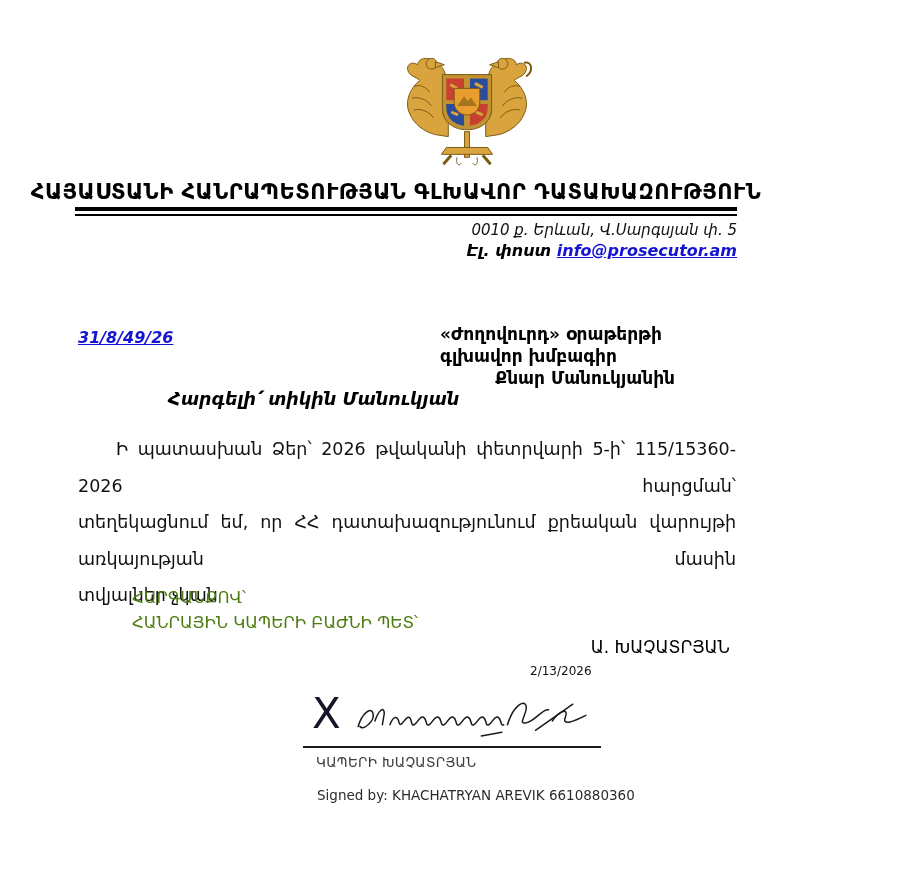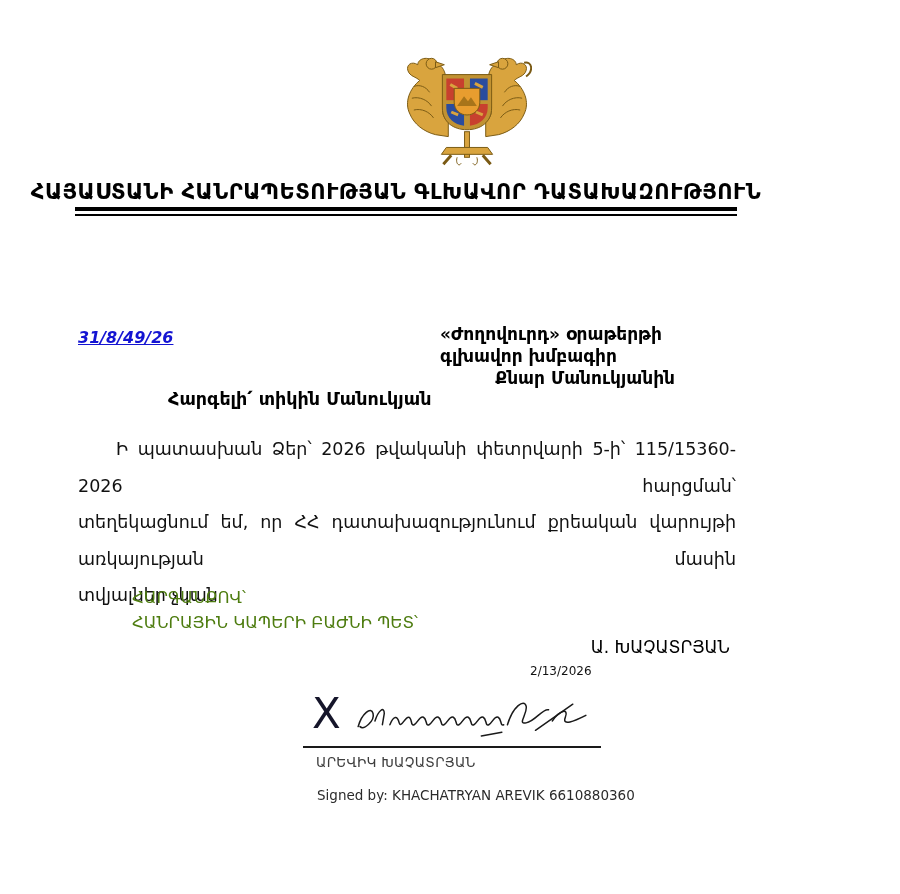--- a/index.html
+++ b/index.html
@@ -32,21 +32,21 @@
     position:absolute;left:78px;top:301px;
     color:#1414d2;font-weight:bold;font-style:italic;font-size:16px;
     text-decoration:underline;
     margin-top:27px;
   }
   
   .recipient{position:absolute;left:440px;right:55px;top:323px;font-weight:bold;font-size:17px;line-height:22px;color:#000;}
   .recipient-line1{text-align:left;}
   .recipient-line2{text-align:right;padding-right:62px;}
   
-  .salutation{position:absolute;left:168px;top:389px;font-weight:bold;font-size:17.5px;color:#000;}
+  .salutation{position:absolute;left:168px;top:389px;font-weight:bold;font-size:17.5px;color:#000;font-style:italic;}
   
   .body-text{position:absolute;left:78px;right:56px;top:431px;font-size:17.5px;line-height:36.5px;color:#111;}
   .body-line1{text-indent:38px;text-align:justify;text-align-last:justify;}
   .body-line2{text-align:justify;text-align-last:justify;}
   .body-line3{text-align:left;}
   
   .closing{position:absolute;left:132px;top:586px;font-size:16.5px;line-height:24.5px;color:#4d7c0f;}
   .signer-name{position:absolute;right:62px;top:637px;font-size:17px;color:#000;}
   
   .sig-date{position:absolute;left:530px;top:664px;font-size:12px;color:#111;}
@@ -93,20 +93,24 @@
     <path d="M49 32 l7 4 M74 31 l8 4 M50 60 l7 3 M75 60 l7 3" stroke="#D9A43E" stroke-width="3" fill="none"></path>
 
     <path d="M53 36 H79 V50 C79 58 73 63 66 63 C59 63 53 58 53 50 Z" fill="#E89D2F" stroke="#7a5a14"></path>
     <path d="M56 54 L63 44 L67 49 L70 45 L76 54 Z" fill="#A8741A"></path>
   </svg>
 
   <div class="org-title">ՀԱՅԱՍՏԱՆԻ ՀԱՆՐԱՊԵՏՈՒԹՅԱՆ ԳԼԽԱՎՈՐ ԴԱՏԱԽԱԶՈՒԹՅՈՒՆ</div>
   <div class="rule-thick"></div>
   <div class="rule-thin"></div>
 
+  <div class="address-block">
+    <div class="address-line">0010 ք. Երևան, Վ.Սարգսյան փ. 5</div>
+    <div class="email-line"><span>Էլ. փոստ </span><a href="#" class="email-link">info@prosecutor.am</a></div>
+  </div>
 
   <div class="ref-number">31/8/49/26</div>
 
   <div class="recipient">
     <div class="recipient-line1">«Ժողովուրդ» օրաթերթի գլխավոր խմբագիր</div>
     <div class="recipient-line2">Քնար Մանուկյանին</div>
   </div>
 
   <div class="salutation">Հարգելի՛ տիկին Մանուկյան</div>
 
@@ -129,16 +133,16 @@
       <path d="M8 36 C12 22 22 14 24 22 C26 30 14 40 10 36"></path>
       <path d="M26 30 C30 18 36 14 36 22 L34 34"></path>
       <path d="M42 34 C46 24 50 24 52 32 C54 38 58 26 62 26 C66 26 64 36 68 34 C72 32 74 24 78 26 C82 28 80 36 84 34 C88 32 90 24 94 26 C98 28 96 36 100 34 C104 32 106 24 110 26 C114 28 112 36 116 34 C120 32 122 24 126 26 C130 28 128 36 132 34 C136 32 138 24 142 26 C146 28 144 36 148 34 C152 32 154 24 158 26 C162 28 160 36 164 34"></path>
       <path d="M168 34 C174 14 186 6 188 14 C190 22 178 34 188 32 C198 30 206 16 212 18"></path>
       <path d="M198 40 L238 12"></path>
       <path d="M216 30 C224 18 234 16 230 26 C226 36 240 30 252 24"></path>
       <path d="M140 46 L162 42"></path>
     </g>
   </svg>
   <div class="sig-rule"></div>
-  <div class="sig-printed">ԱՐԵՎԻԿ ԽԱՉԱՏՐՅԱՆ</div>
+  <div class="sig-printed">ԿԱՊԵՐԻ ԽԱՉԱՏՐՅԱՆ</div>
   <div class="signed-by">Signed by: KHACHATRYAN AREVIK 6610880360</div>
 
 </div>
 
 </body></html>

